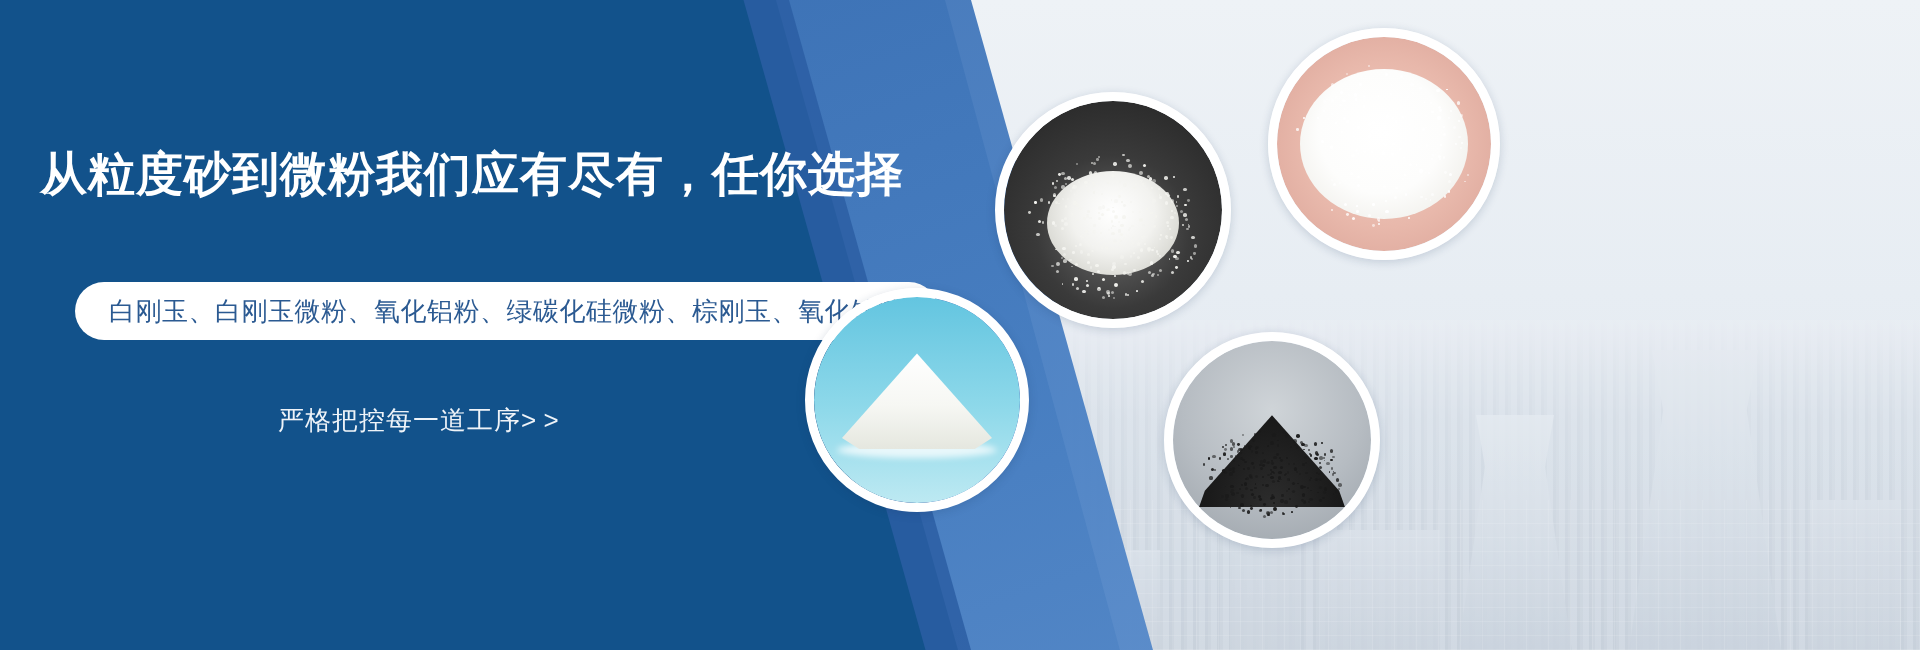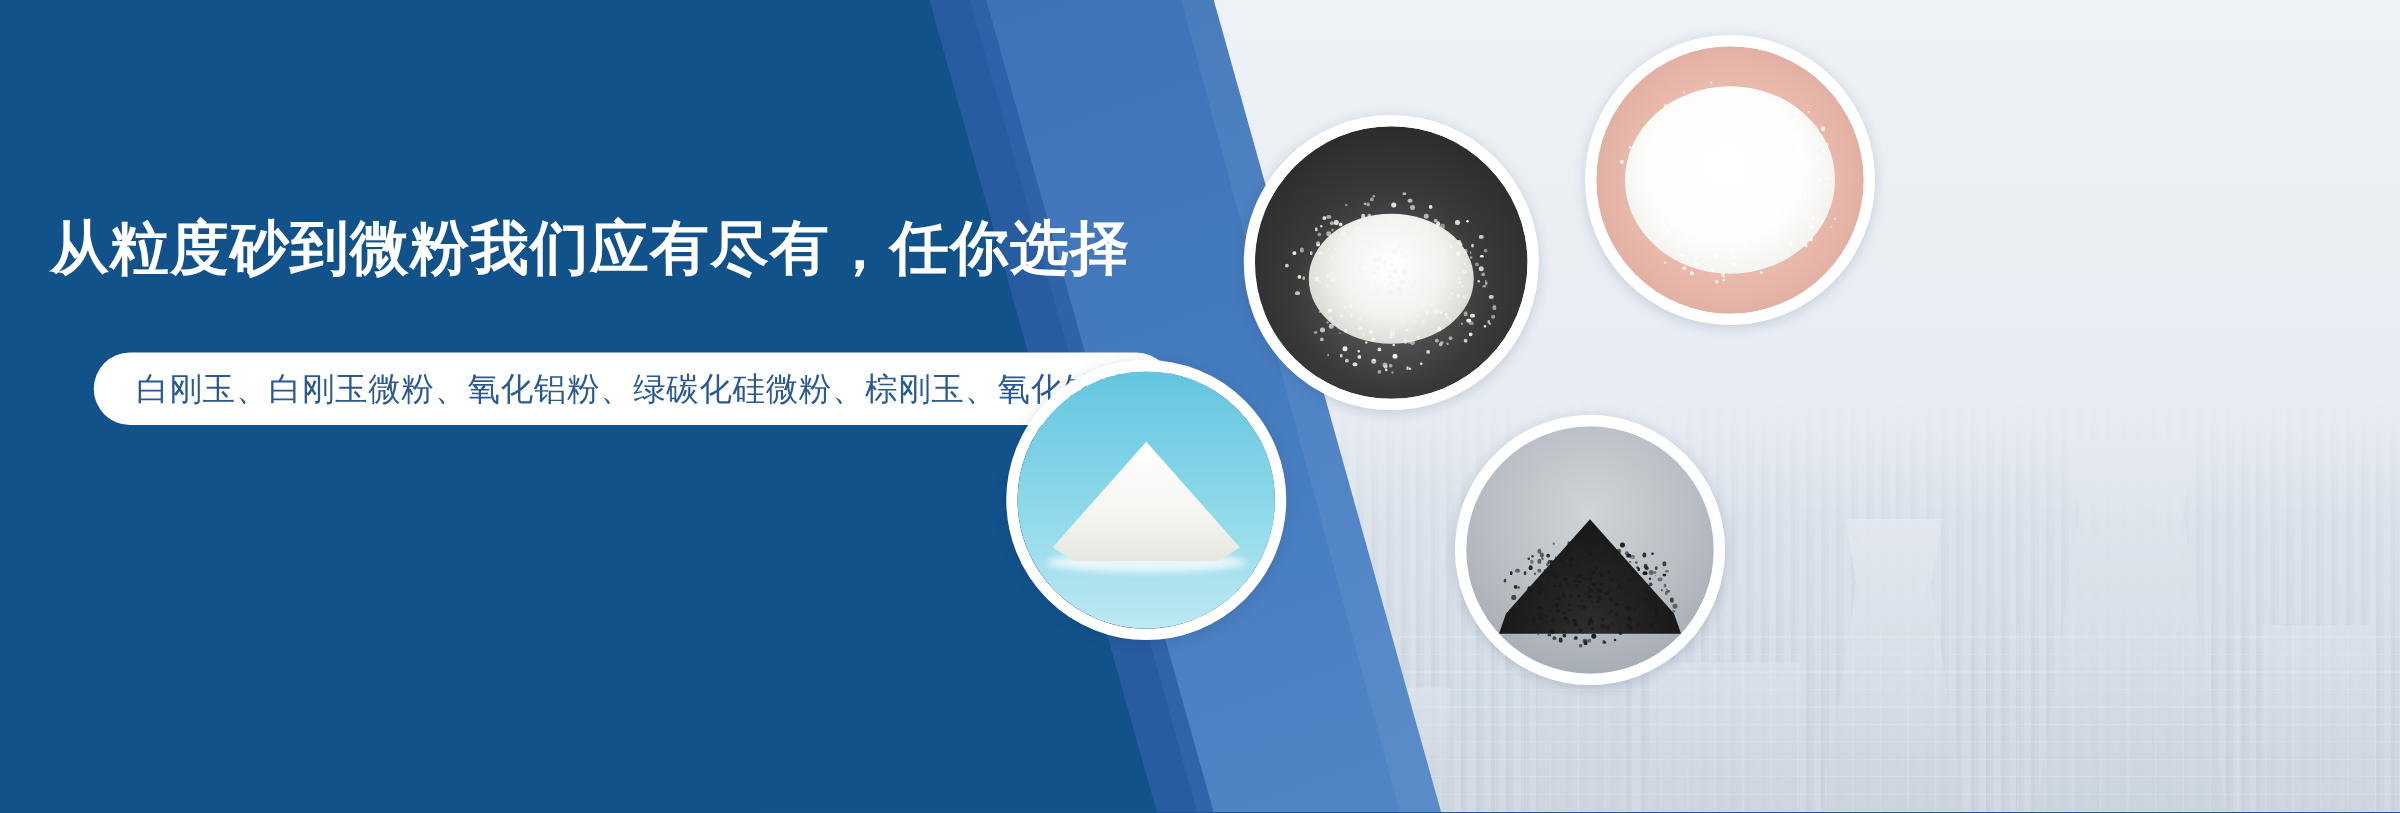--- a/index.html
+++ b/index.html
@@ -87,21 +87,21 @@
     font-weight:bold;font-size:27px;letter-spacing:1px;
     color:#1b2fbf;
     text-shadow:1px 1px 0 #8f99e8, 2px 2px 1px rgba(80,90,200,.45);
     white-space:nowrap;line-height:1;
   }
 
   
   .headline{
     position:absolute;left:40px;top:148px;
     font-size:47px;font-weight:bold;color:#ffffff;
-    letter-spacing:1px;white-space:nowrap;line-height:1.1;margin-top:24px;
+    letter-spacing:1px;white-space:nowrap;line-height:1.1;
   }
 
   
   .pill{
     position:absolute;left:75px;top:282px;
     height:58px;min-width:680px;
     background:#ffffff;border-radius:32px;
     display:flex;align-items:center;justify-content:center;
     padding:0 34px;box-sizing:border-box;
   }
@@ -193,20 +193,23 @@
   <div class="wedge-blue"></div>
   <div class="wedge-sliver"></div>
 
 
   <div class="headline">从粒度砂到微粉我们应有尽有，任你选择</div>
 
   <div class="pill">
     <span class="pill-text">白刚玉、白刚玉微粉、氧化铝粉、绿碳化硅微粉、棕刚玉、氧化锆等</span>
   </div>
 
+  <div class="subline">
+    <span>严格把控每一道工序</span><span class="arrows">&gt; &gt;</span>
+  </div>
 
   <div class="circle c1">
     <div class="inner">
       <div class="pile"></div>
       <div class="scatter" id="s1">
           <i class="speck" style="left:33.1%;top:47.3%;width:2.9px;height:2.9px;background:#f4f4f0;opacity:0.99"></i>
           <i class="speck" style="left:36.8%;top:36.5%;width:3.7px;height:3.7px;background:#f4f4f0;opacity:0.95"></i>
           <i class="speck" style="left:85.6%;top:71.9%;width:2.0px;height:2.0px;background:#f4f4f0;opacity:0.56"></i>
           <i class="speck" style="left:58.4%;top:56.7%;width:2.5px;height:2.5px;background:#f4f4f0;opacity:0.47"></i>
           <i class="speck" style="left:79.0%;top:68.6%;width:3.8px;height:3.8px;background:#f4f4f0;opacity:0.90"></i>

